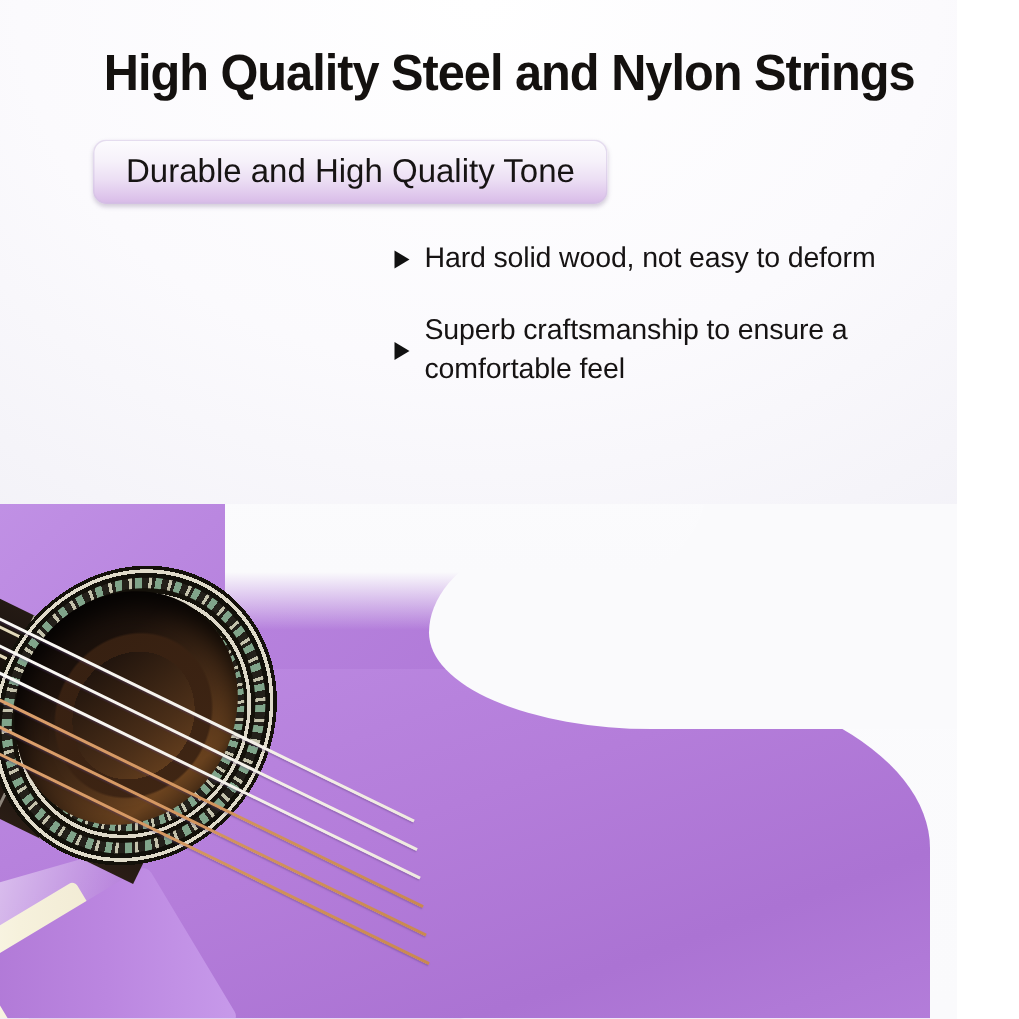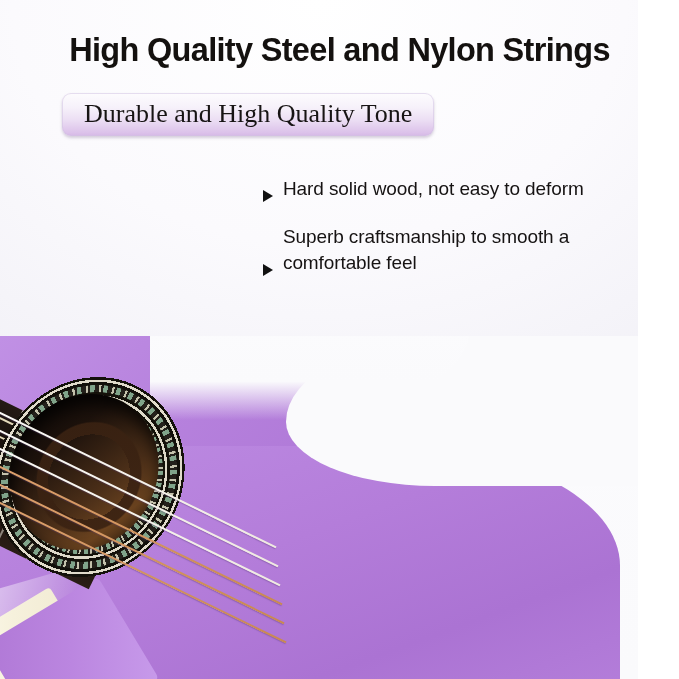--- a/index.html
+++ b/index.html
@@ -23,25 +23,25 @@
     transform:scaleX(0.955);
     white-space:nowrap;
   }
   .badge-wrap{position:absolute;left:62px;top:93px;}
   .badge{
     display:inline-block;
     padding:7px 22px 8px 22px;
     border-radius:9px;
     background:linear-gradient(180deg,#fdfcfe 0%,#f6f1fa 34%,#ecdff4 62%,#dcc2ea 92%,#d6b8e6 100%);
     box-shadow:0 2px 3px rgba(120,100,140,.30), 0 0 0 1px rgba(210,195,225,.55) inset;
-    font-size:26px;color:#171414;line-height:28px;white-space:nowrap;font-family:Liberation Serif, serif;
+    font-size:22px;color:#171414;line-height:28px;white-space:nowrap;
   }
   
   .bullets{position:absolute;left:263px;top:160px;width:404px;}
-  .bullet{display:flex;align-items:flex-end;margin-bottom:22px;margin-top:16px;}
+  .bullet{display:flex;align-items:flex-start;margin-bottom:22px;}
   .tri{
     flex:0 0 auto;margin-right:10px;margin-top:7px;
     width:0;height:0;border-style:solid;
     border-width:6.5px 0 6.5px 10px;
     border-color:transparent transparent transparent #111;
   }
   .btxt{font-size:19px;line-height:26px;color:#161313;letter-spacing:-0.1px;}
   .bullet.two .tri{margin-top:20px;}
   
   .photo{
@@ -160,21 +160,21 @@
 
   <div class="bullets">
 
     <div class="bullet">
       <span class="tri"></span>
       <span class="btxt">Hard solid wood, not easy to deform</span>
     </div>
 
     <div class="bullet two">
       <span class="tri"></span>
-      <span class="btxt">Superb craftsmanship to smooth a comfortable feel</span>
+      <span class="btxt">Superb craftsmanship to ensure a comfortable feel</span>
     </div>
 
 
   </div>
 
   <div class="photo">
 
     <div class="body-purple"></div>
     <div class="lower-bout"></div>
     <div class="waist"></div>

